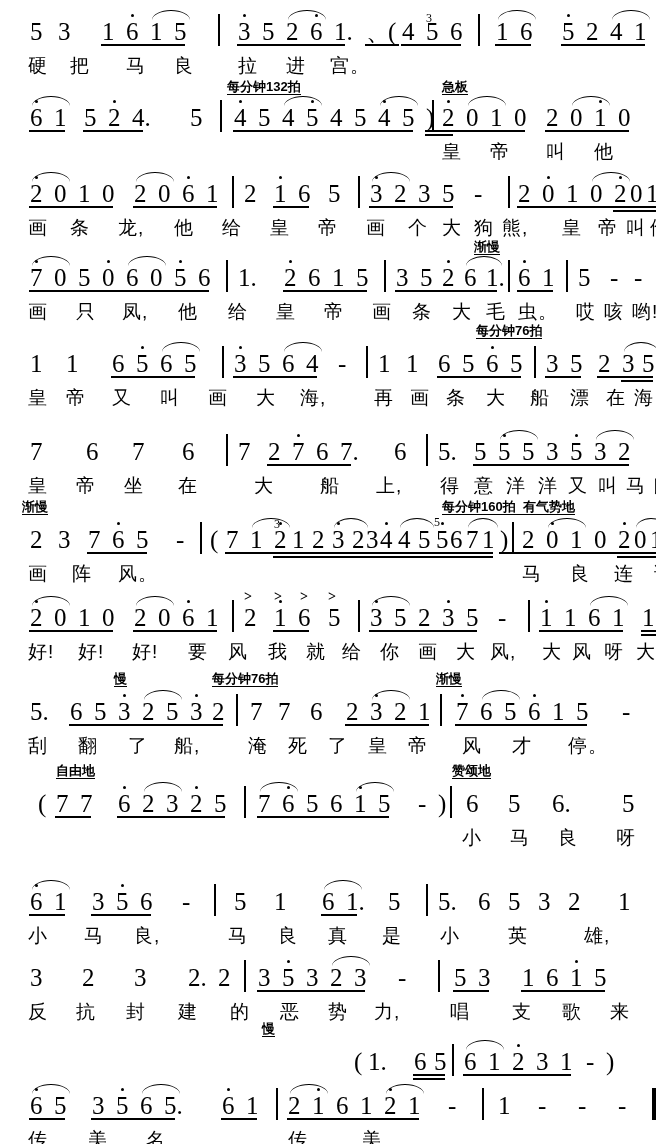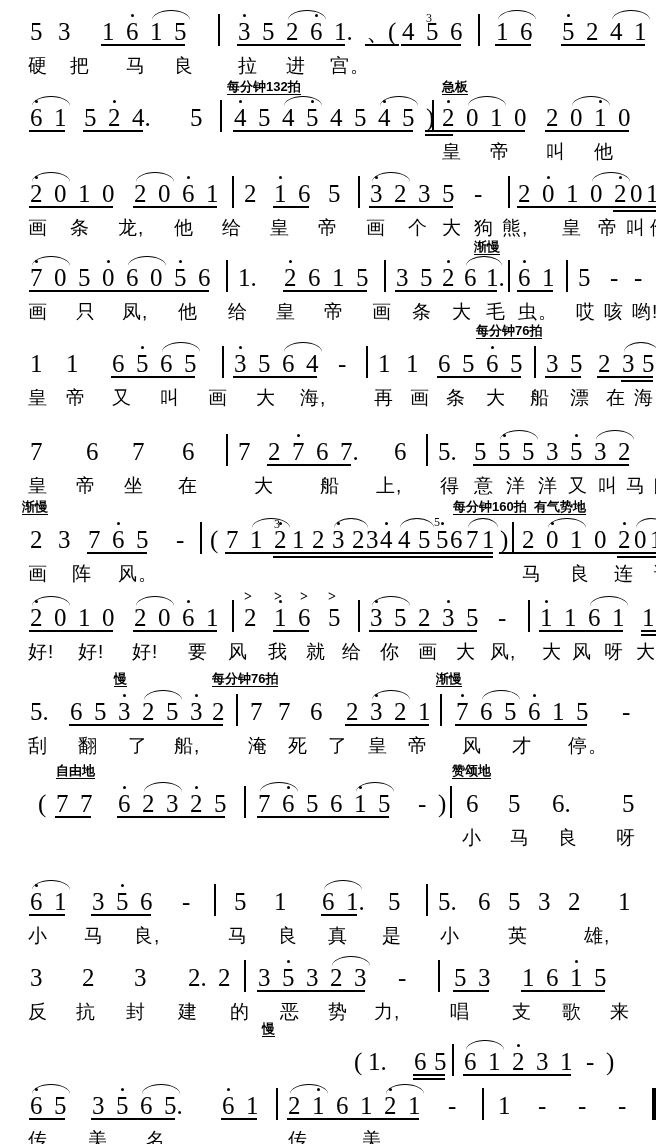--- a/index.html
+++ b/index.html
@@ -516,21 +516,21 @@
         <span class="tok" style="left: 484px;">洋</span>
         <span class="tok" style="left: 516px;">洋</span>
         <span class="tok" style="left: 546px;">又</span>
         <span class="tok" style="left: 576px;">叫</span>
         <span class="tok" style="left: 604px;">马</span>
         <span class="tok" style="left: 630px;">良</span>
       </div>
     </div>
     <div class="system" style="position: absolute; left: 0px; right: 0px; top: 518px;">
       <div class="mark under" style="left: 22px; top: -18px;">渐慢</div>
-      <div class="mark under" style="left: 453px; top: -18px; text-align: center;">每分钟160拍  有气势地</div>
+      <div class="mark under" style="left: 442px; top: -18px; text-align: center;">每分钟160拍  有气势地</div>
       <div class="notes-line">
         <span class="tok" style="left: 8px;">2</span>
         <span class="tok" style="left: 36px;">3</span>
         <span class="tok" style="left: 66px;">7</span>
         <span class="tok" style="left: 90px;">6</span>
         <span class="tok" style="left: 114px;">5</span>
         <span class="tok" style="left: 154px;">-</span>
         <span class="tok" style="left: 188px;">(</span>
         <span class="tok" style="left: 204px;">7</span>
         <span class="tok" style="left: 228px;">1</span>

